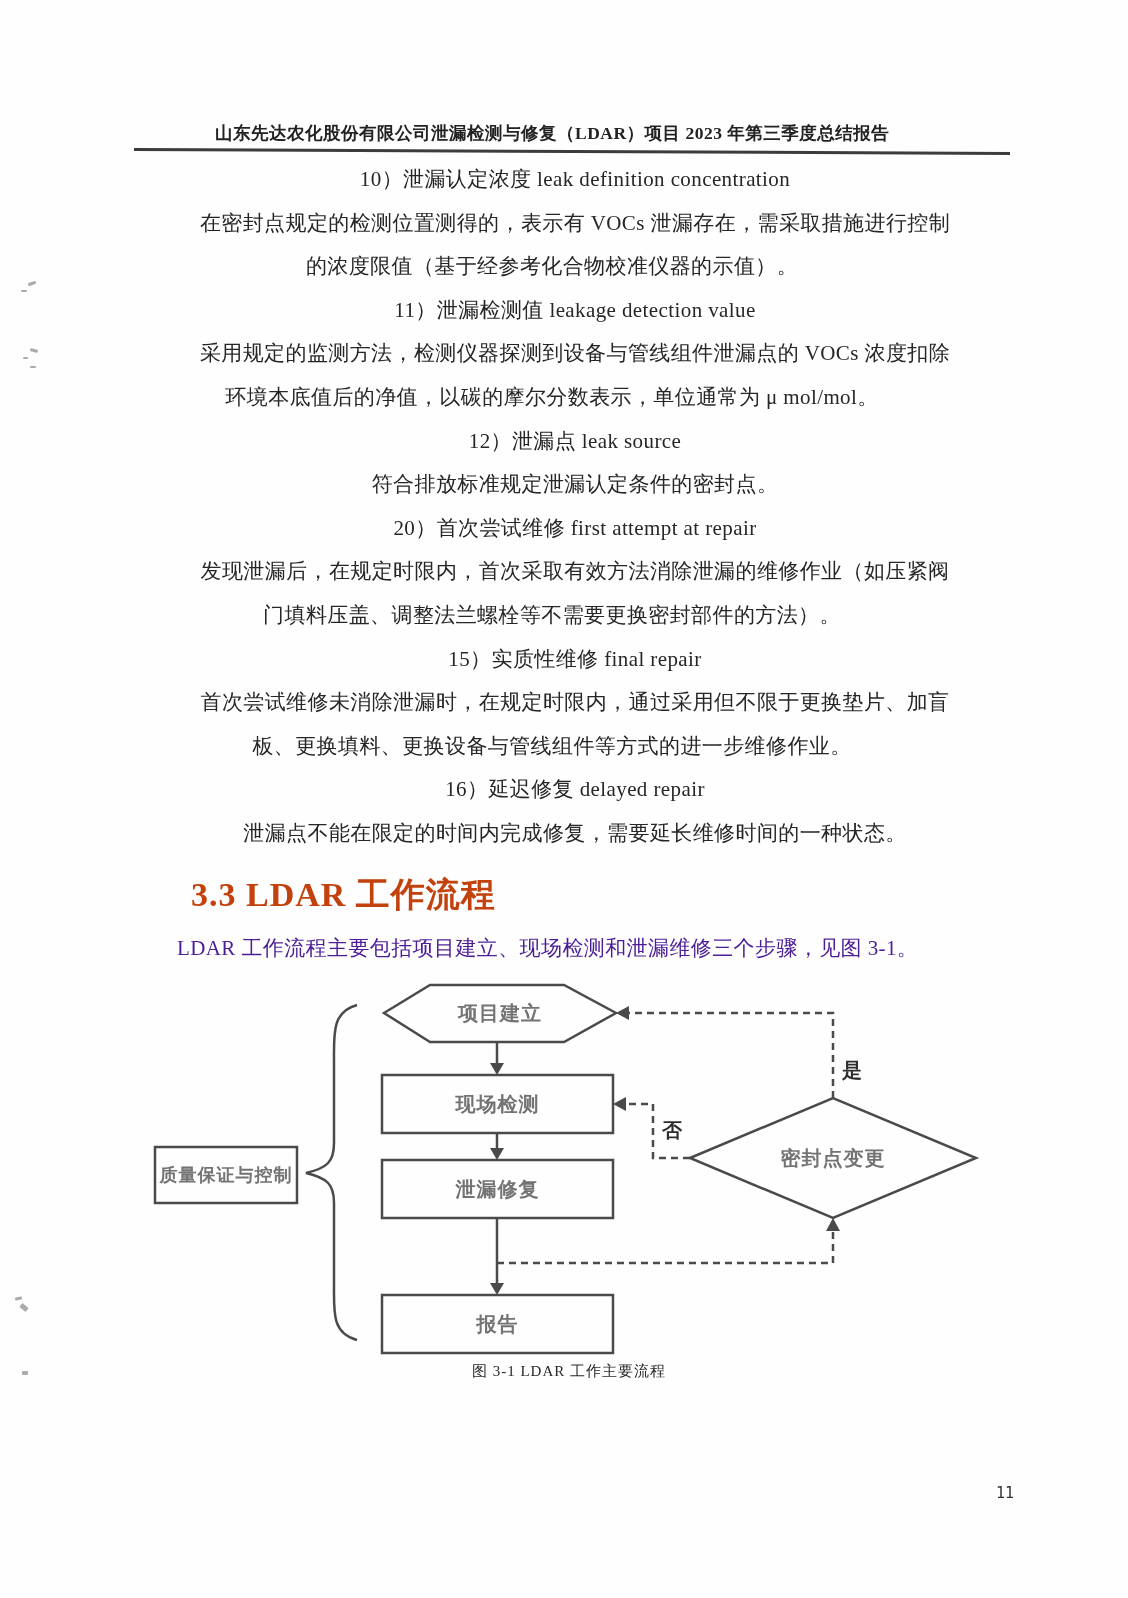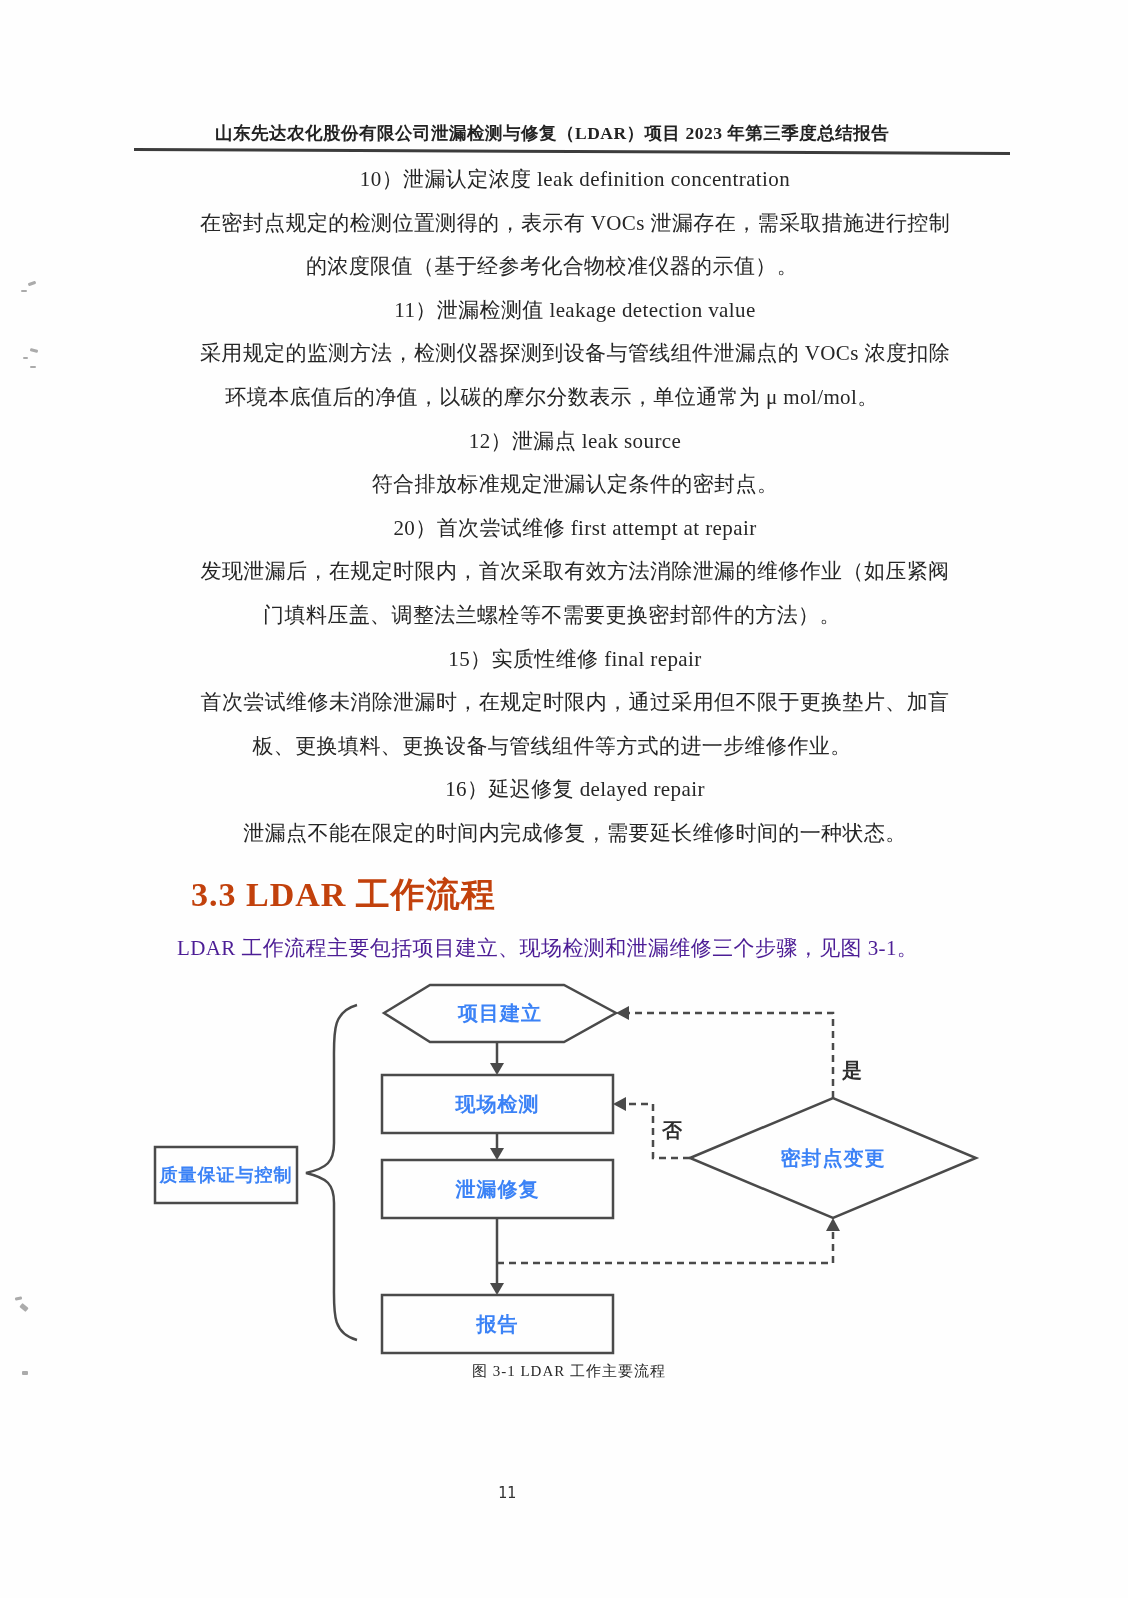--- a/index.html
+++ b/index.html
@@ -38,35 +38,35 @@
     font-size:21px;letter-spacing:0.4px;text-indent:46px;
     white-space:nowrap;color:#4c1d95;
   }
   
   .flowchart{
     position:absolute;left:130px;top:965px;width:880px;height:435px;
   }
   .flowchart svg{position:absolute;left:0;top:0;}
   .fc-label{
     position:absolute;text-align:center;
-    font-size:20px;font-weight:bold;color:#3b82f6;letter-spacing:1px;
+    font-size:20px;font-weight:bold;color:#737373;letter-spacing:1px;
     line-height:24px;
   }
   .fc-branch{
     position:absolute;font-size:20px;font-weight:bold;color:#2e2e2e;
   }
   .fc-caption{
     position:absolute;left:130px;top:1362px;width:878px;
     text-align:center;font-size:15px;font-weight:normal;
     letter-spacing:1px;color:#282828;
   }
   
   .page-num{
     position:absolute;left:0;top:1484px;width:1014px;
-    text-align:center;font-size:15px;color:#333;
+    text-align:right;font-size:15px;color:#333;
     font-family:"DejaVu Sans Mono","Liberation Mono",monospace;
   }
   
   .speck{position:absolute;background:#8f8f8f;border-radius:1px;opacity:0.75;}
 </style>
 </head>
 <body>
 
 <div class="page">
 

